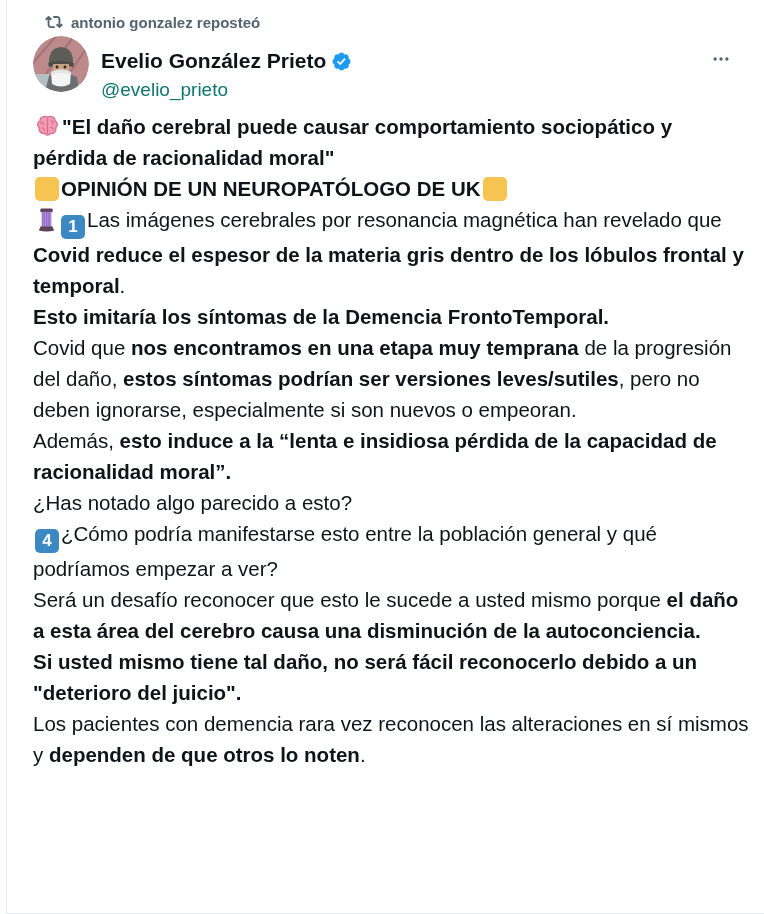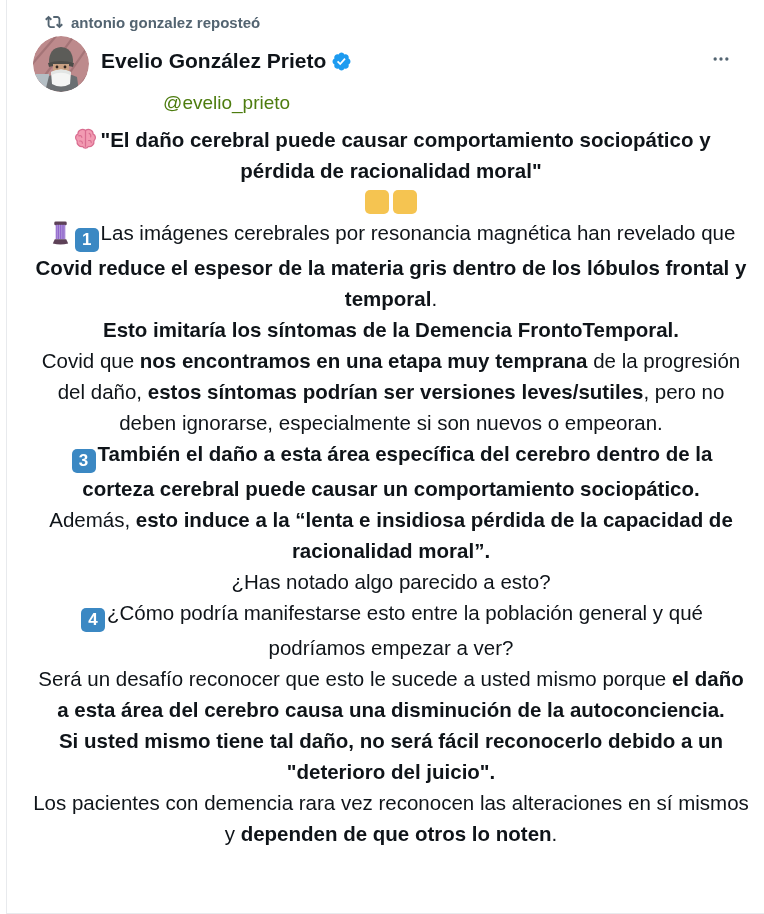--- a/index.html
+++ b/index.html
@@ -7,33 +7,32 @@
        font-family:"Liberation Sans","DejaVu Sans",sans-serif;
        -webkit-font-smoothing:antialiased;}
   .tweet-card{
     box-sizing:border-box;
     width:758px;height:914px;
     margin-left:6px;
     border-left:1px solid #e8eaed;
     border-bottom:1px solid #e8eaed;
     padding:11px 14px 0 26px;
     background:#fff;
-    text-align:center;
   }
   
   .repost-row{display:flex;align-items:center;gap:8px;padding-left:12px;height:22px;}
   .repost-row .rt-icon{width:18px;height:18px;flex:0 0 auto;}
   .repost-label{font-size:15px;font-weight:700;color:#536471;}
   .author-row{display:flex;align-items:flex-start;margin-top:3px;position:relative;}
   .avatar{width:56px;height:56px;border-radius:50%;overflow:hidden;flex:0 0 auto;cursor:pointer;}
   .author-meta{margin-left:12px;padding-top:2px;}
   .author-name-line{display:flex;align-items:center;gap:5px;margin-top:10px;}
   .author-name{font-size:21px;font-weight:700;color:#0f1419;line-height:26px;}
   .verified{width:21px;height:21px;}
-  .author-handle{font-size:19px;color:#4d7c0f;line-height:25px;margin-top:16px;}
+  .author-handle{font-size:19px;color:#0f766e;line-height:25px;margin-top:3px;}
   .more-btn{position:absolute;right:12px;top:6px;width:34px;height:34px;
     display:flex;align-items:center;justify-content:center;border-radius:50%;cursor:pointer;}
   .more-btn svg{width:20px;height:20px;fill:#536471;}
   
   .tweet-body{margin-top:9px;font-size:20.5px;line-height:31px;color:#0f1419;width:716px;}
   .para{margin:0;}
   .b{font-weight:700;}
   .r{font-weight:400;}
   .emoji{display:inline-flex;align-items:center;justify-content:center;
          vertical-align:-5px;margin:0 2px;}
@@ -107,37 +106,36 @@
   </div>
 
   <div class="tweet-body">
       <div class="para"><span class="emoji brain">
           <svg viewBox="0 0 24 24" width="25" height="25">
             <path d="M12 3.2 C8.5 1.2 4.6 3.2 4.7 6.8 C2 7.8 1.8 11.6 3.9 13.2 C3.4 16.8 6.3 19.4 9.3 18.8 C10.2 20.8 13.8 20.8 14.7 18.8 C17.7 19.4 20.6 16.8 20.1 13.2 C22.2 11.6 22 7.8 19.3 6.8 C19.4 3.2 15.5 1.2 12 3.2 Z" fill="#f29bb2" stroke="#d96d90" stroke-width="1.2"></path>
             <path d="M12 3.5 V19" stroke="#d96d90" stroke-width="1.2" fill="none"></path>
             <path d="M5.5 8.5 Q8 7.5 8.5 10 M15.5 6 Q17.5 7 17 9.5 M6.5 13.5 Q9 13 9 15.5 M15 13 Q17.5 12.5 17.5 15" stroke="#d96d90" stroke-width="1.1" fill="none" stroke-linecap="round"></path>
           </svg>
         </span><span class="b">"El daño cerebral puede causar comportamiento sociopático y pérdida de racionalidad moral"</span></div>
-      <div class="para"><span class="emoji yellow-square"></span><span class="emoji yellow-square"></span></div>
+      <div class="para"><span class="emoji yellow-square"></span><span class="b">OPINIÓN DE UN NEUROPATÓLOGO DE UK</span><span class="emoji yellow-square"></span></div>
       <div class="para"><span class="emoji thread">
           <svg viewBox="0 0 24 25" width="23" height="24">
             <rect x="5.5" y="0.5" width="13" height="4" rx="1.5" fill="#5d4157"></rect>
             <rect x="7" y="4" width="10" height="15" fill="#9266cc"></rect>
             <g stroke="#b39ddb" stroke-width="1">
               <line x1="8.6" y1="4" x2="8.6" y2="19"></line>
               <line x1="11" y1="4" x2="11" y2="19"></line>
               <line x1="13.4" y1="4" x2="13.4" y2="19"></line>
               <line x1="15.8" y1="4" x2="15.8" y2="19"></line>
             </g>
             <path d="M6 19 L18 19 L20 23.5 Q12 25.5 4 23.5 Z" fill="#5d4157"></path>
           </svg>
         </span><span class="emoji keycap">1</span><span class="r">Las imágenes cerebrales por resonancia magnética han revelado que </span><span class="b">Covid reduce el espesor de la materia gris dentro de los lóbulos frontal y temporal</span><span class="r">.</span></div>
       <div class="para"><span class="b">Esto imitaría los síntomas de la Demencia FrontoTemporal.</span></div>
       <div class="para"><span class="r">Covid que </span><span class="b">nos encontramos en una etapa muy temprana</span><span class="r"> de la progresión del daño, </span><span class="b">estos síntomas podrían ser versiones leves/sutiles</span><span class="r">, pero no deben ignorarse, especialmente si son nuevos o empeoran.</span></div>
-      <div class="para"><span class="emoji keycap">3</span><span class="b">También el daño a esta área específica del cerebro dentro de la corteza cerebral puede causar un comportamiento sociopático.</span></div>
       <div class="para"><span class="r">Además, </span><span class="b">esto induce a la “lenta e insidiosa pérdida de la capacidad de racionalidad moral”.</span></div>
       <div class="para"><span class="r">¿Has notado algo parecido a esto?</span></div>
       <div class="para"><span class="emoji keycap">4</span><span class="r">¿Cómo podría manifestarse esto entre la población general y qué podríamos empezar a ver?</span></div>
       <div class="para"><span class="r">Será un desafío reconocer que esto le sucede a usted mismo porque </span><span class="b">el daño a esta área del cerebro causa una disminución de la autoconciencia.</span></div>
       <div class="para"><span class="b">Si usted mismo tiene tal daño, no será fácil reconocerlo debido a un "deterioro del juicio".</span></div>
       <div class="para"><span class="r">Los pacientes con demencia rara vez reconocen las alteraciones en sí mismos y </span><span class="b">dependen de que otros lo noten</span><span class="r">.</span></div>
     </div>
 
 </div>
 

